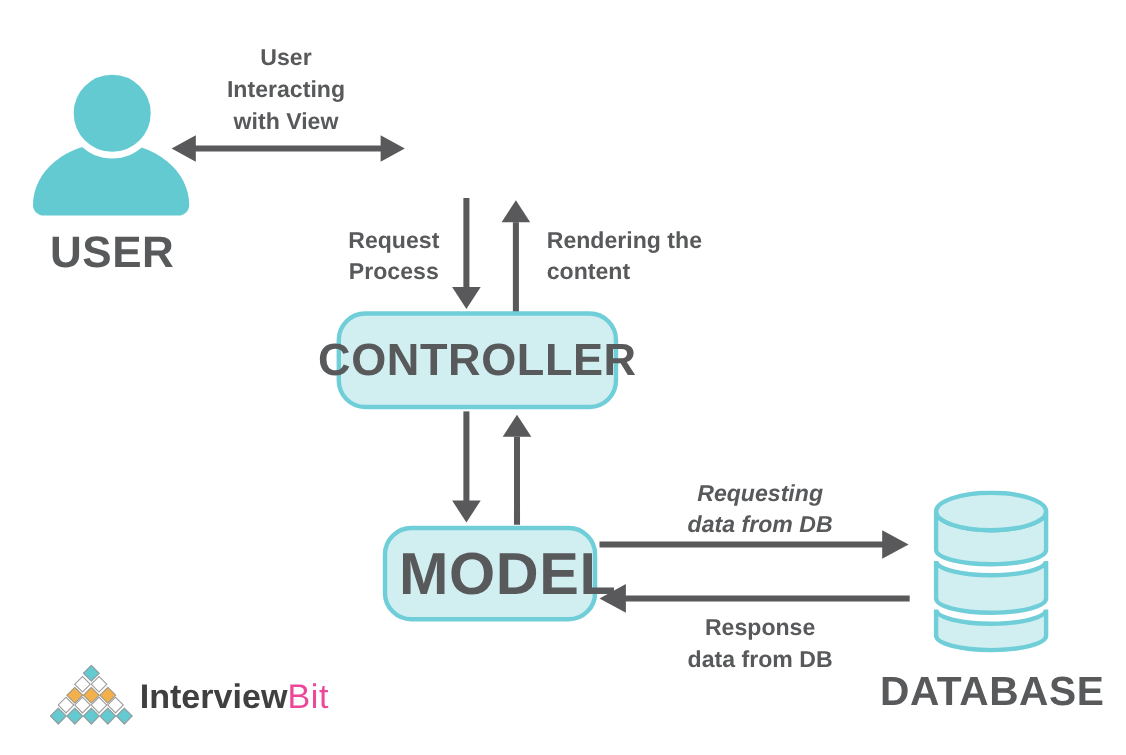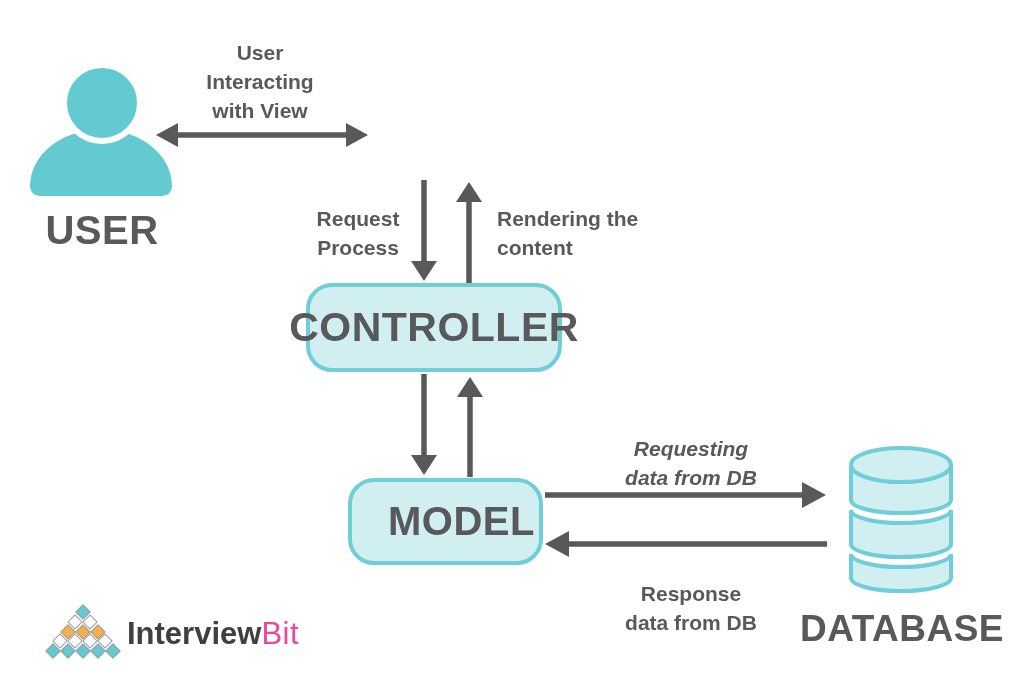--- a/index.html
+++ b/index.html
@@ -21,38 +21,38 @@
     border-radius: 26px;
     display: flex;
     align-items: center;
     justify-content: center;
     color: #58595b;
     font-weight: 700;
     letter-spacing: 0.5px;
   }
   .node-view       { left:367px; top:94px;  width:152px; height:84px; font-size:40px; }
   .node-controller { left:283px; top:283px; width:256px; height:89px; font-size:41px;margin-left:23px; }
-  .node-model      { left:348px; top:478px; width:195px; height:87px; font-size:40px;padding-left:32px; }
+  .node-model      { left:348px; top:478px; width:195px; height:87px; font-size:54px;padding-left:32px; }
 
   
   .edge-label {
     position: absolute;
     color: #58595b;
     font-size: 21px;
     font-weight: 700;
     line-height: 29px;
     white-space: pre-line;
   }
   .lbl-user-view  { left:160px; top:38px;  width:200px; text-align:center; }
   .lbl-request    { left:278px; top:204px; width:160px; text-align:center; }
   .lbl-rendering  { left:497px; top:204px; width:180px; text-align:left; }
   .lbl-asking     { left:240px; top:383px; width:162px; text-align:right; }
   .lbl-returning  { left:497px; top:404px; width:150px; text-align:left; }
   .lbl-requesting { left:600px; top:434px; width:182px; text-align:center;font-style:italic; }
-  .lbl-response   { left:600px; top:556px; width:182px; text-align:center;margin-top:23px; }
+  .lbl-response   { left:600px; top:556px; width:182px; text-align:center; }
 
   
   .entity-caption {
     position: absolute;
     color: #58595b;
     font-weight: 700;
     text-align: center;
     letter-spacing: 0.5px;
   }
   .cap-user     { left:20px;  top:208px; width:164px; font-size:40px; }

